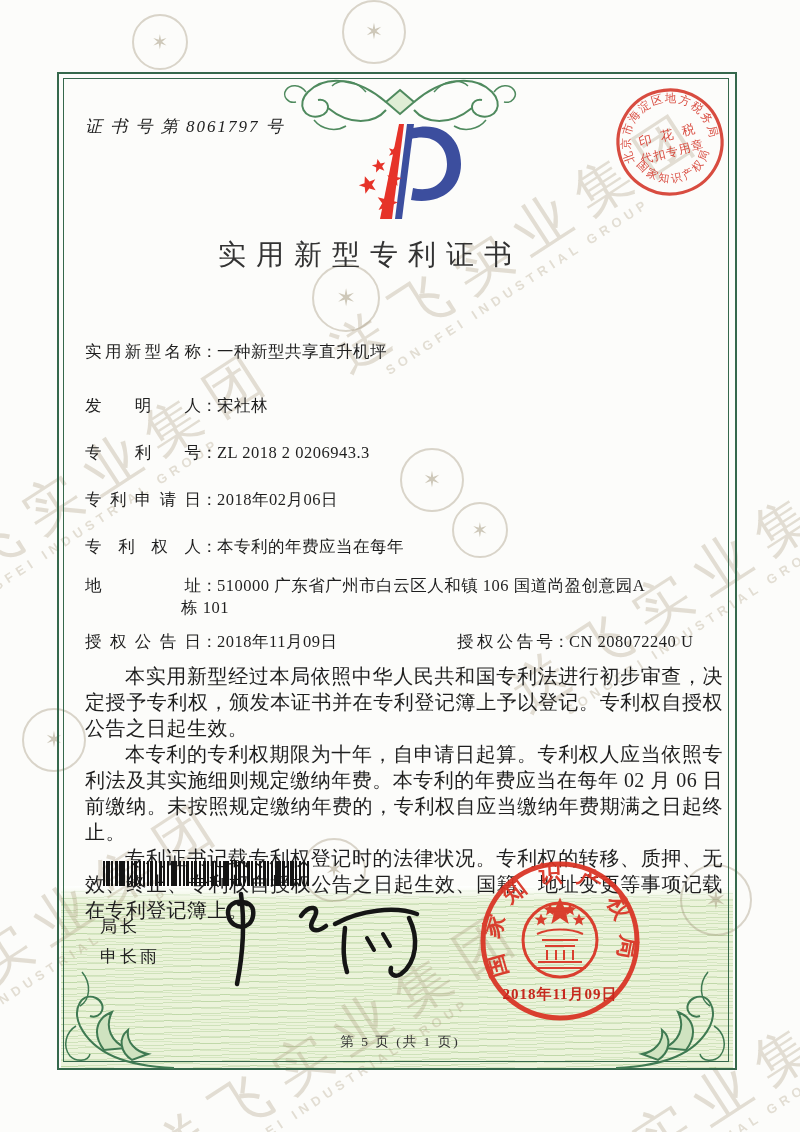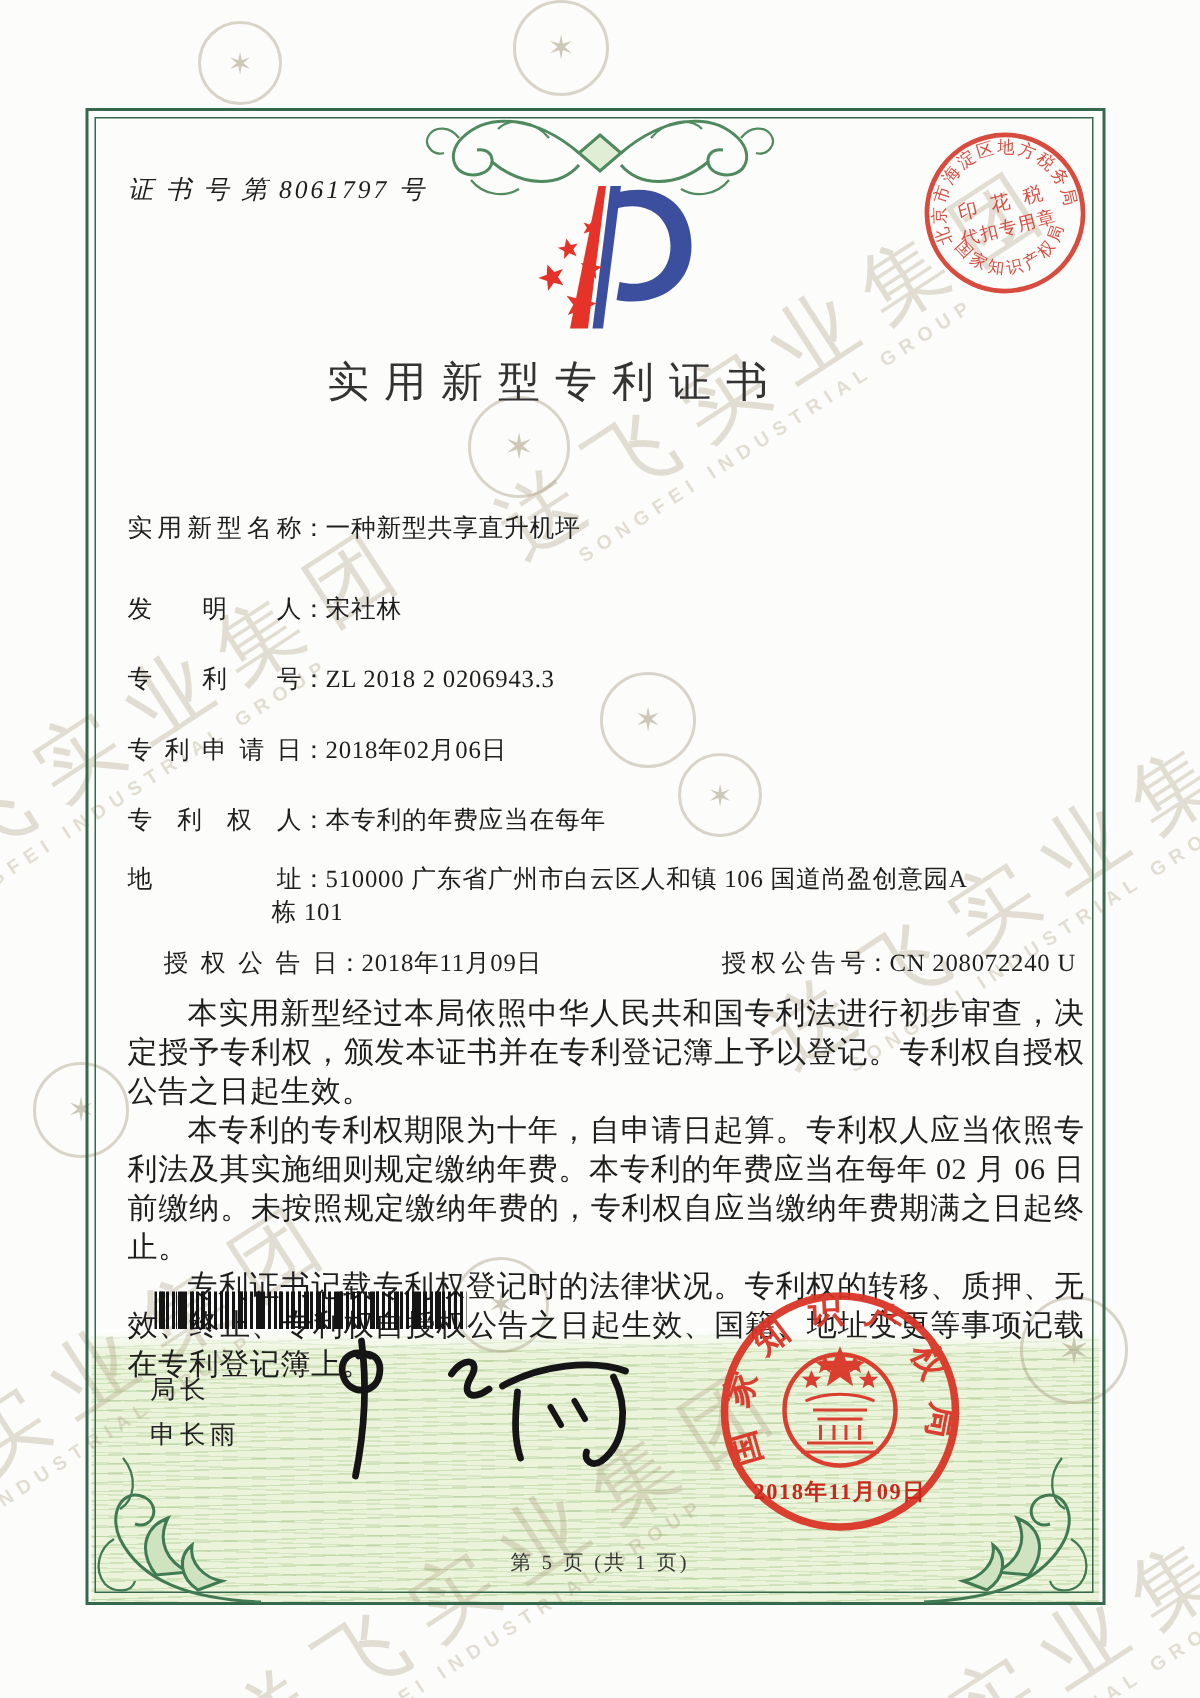--- a/index.html
+++ b/index.html
@@ -176,21 +176,21 @@
   <div class="f-row" style="top:489px;">
     <span class="flabel">专利申请日</span><span class="fcolon">：</span><span class="fvalue">2018年02月06日</span>
   </div>
   <div class="f-row" style="top:536px;">
     <span class="flabel">专利权人</span><span class="fcolon">：</span><span class="fvalue">本专利的年费应当在每年</span>
   </div>
   <div class="f-row" style="top:575px;">
     <span class="flabel">地址</span><span class="fcolon">：</span><span class="fvalue">510000 广东省广州市白云区人和镇 106 国道尚盈创意园A</span>
     <div class="addr2 fvalue">栋 101</div>
   </div>
-  <div class="f-row" style="top:631px;margin-left:24px;">
+  <div class="f-row" style="top:631px;">
     <span class="flabel">授权公告日</span><span class="fcolon">：</span><span class="fvalue">2018年11月09日</span>
     <span class="grant-no-group">
       <span class="flabel short">授权公告号</span><span class="fcolon">：</span><span class="fvalue">CN 208072240 U</span>
     </span>
   </div>
 
   <div class="abs paras">
     <p>本实用新型经过本局依照中华人民共和国专利法进行初步审查，决定授予专利权，颁发本证书并在专利登记簿上予以登记。专利权自授权公告之日起生效。</p>
     <p>本专利的专利权期限为十年，自申请日起算。专利权人应当依照专利法及其实施细则规定缴纳年费。本专利的年费应当在每年 02 月 06 日前缴纳。未按照规定缴纳年费的，专利权自应当缴纳年费期满之日起终止。</p>
     <p>专利证书记载专利权登记时的法律状况。专利权的转移、质押、无效、终止、专利权自授权公告之日起生效、国籍、地址变更等事项记载在专利登记簿上。</p>

